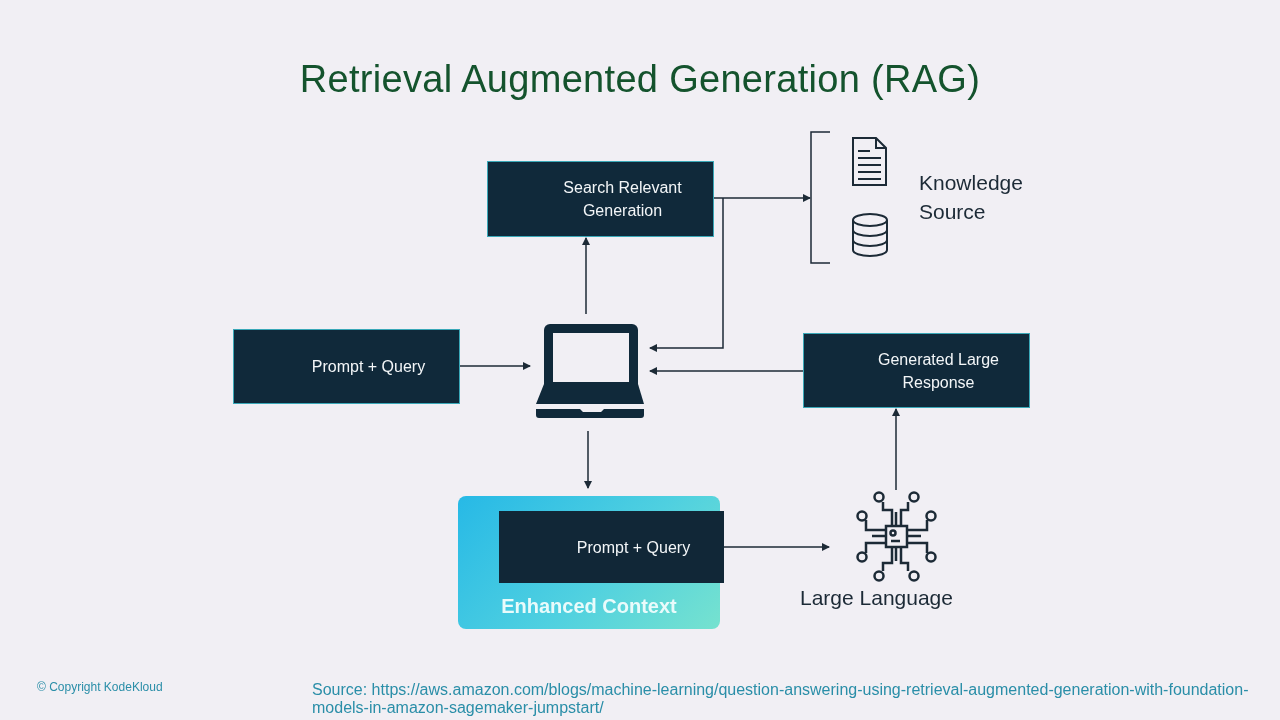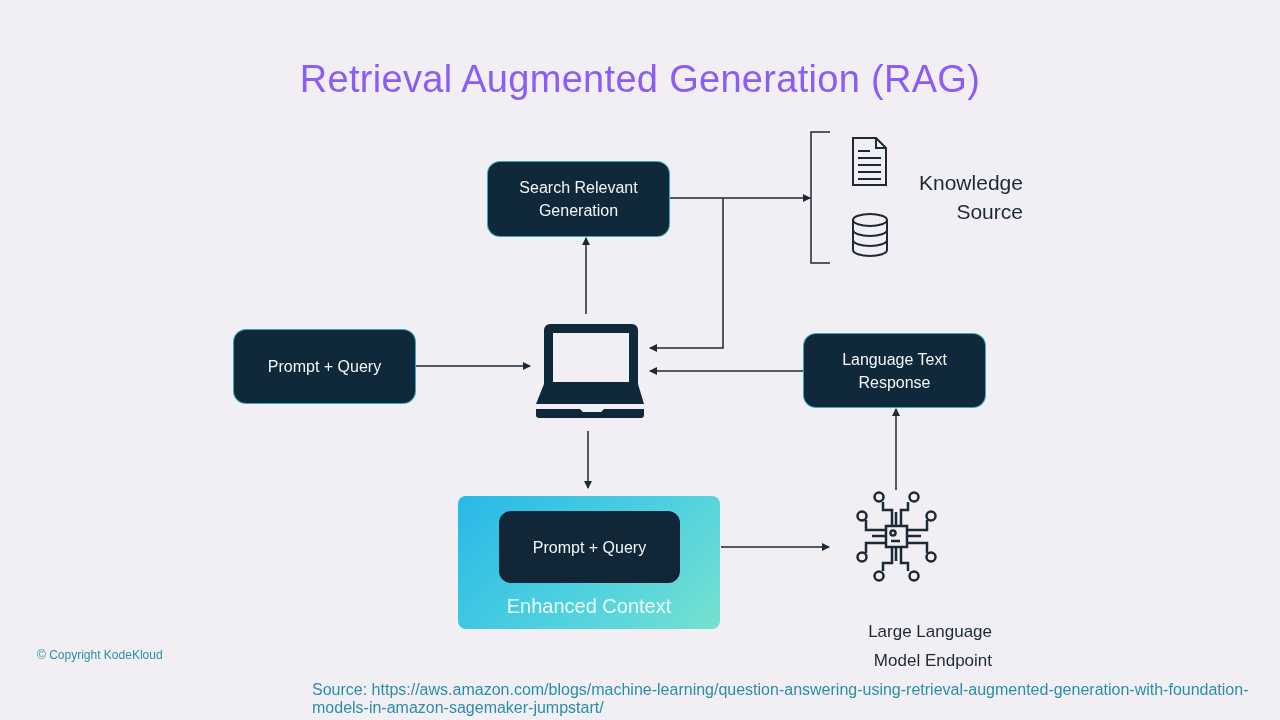--- a/index.html
+++ b/index.html
@@ -3,50 +3,50 @@
 <meta charset="utf-8">
 <style>
   html, body { margin:0; padding:0; }
   body {
     width:1280px; height:720px; position:relative; overflow:hidden;
     background:#f1eff4;
     font-family:"Liberation Sans", "DejaVu Sans", sans-serif;
   }
   .title {
     position:absolute; left:0; top:58px; width:1280px; text-align:center;
-    font-size:38px; color:#8b5cf6; letter-spacing:0.3px;
+    font-size:38px; color:#14532d; letter-spacing:0.3px;
   }
   .box {
     position:absolute; background:#10293a; color:#f3f6f8;
-    border-radius:12px; box-shadow:0 0 0 1px #3aa8b8;
+    border-radius:0; box-shadow:0 0 0 1px #3aa8b8;
     display:flex; align-items:center; justify-content:center; text-align:center;
-    font-size:16px; line-height:23px;
+    font-size:16px; line-height:23px;padding-left:44px;
   }
   #search-box { left:488px; top:162px; width:181px; height:74px; }
   #prompt-box { left:234px; top:330px; width:181px; height:73px; }
   #gen-box { left:804px; top:334px; width:181px; height:73px; }
   #enhanced {
     position:absolute; left:458px; top:496px; width:262px; height:133px;
     border-radius:8px;
     background:linear-gradient(135deg,#27b9e6 0%,#4fd0e0 55%,#76e2cf 100%);
   }
   #inner-prompt { left:41px; top:15px; width:181px; height:72px; box-shadow:none; background:#112737; }
   .enh-label {
     position:absolute; left:0; width:100%; top:99px; text-align:center;
-    font-size:20px; font-weight:normal; color:#e9fbfb;
+    font-size:20px; font-weight:bold; color:#e9fbfb;
   }
   svg.lines { position:absolute; left:0; top:0; }
   .ks-label {
-    position:absolute; left:919px; top:168px; font-size:21px; line-height:29px; color:#1c2a36;text-align:right;
+    position:absolute; left:919px; top:168px; font-size:21px; line-height:29px; color:#1c2a36;
   }
   .llm-label {
-    position:absolute; left:800px; top:617px; width:192px; text-align:right;
-    font-size:17px; line-height:29px; color:#1c2a36;
+    position:absolute; left:800px; top:583px; width:192px; text-align:left;
+    font-size:21px; line-height:29px; color:#1c2a36;
   }
-  .copyright { position:absolute; left:37px; top:648px; font-size:12px; color:#2a8ea8;text-align:center; }
+  .copyright { position:absolute; left:37px; top:680px; font-size:12px; color:#2a8ea8;text-align:center; }
   .source { position:absolute; left:312px; top:681px; font-size:16px; color:#2a8ea8; }
 </style>
 </head>
 <body>
 
 <div class="title">Retrieval Augmented Generation (RAG)</div>
 
 <svg class="lines" width="1280" height="720">
   <defs>
     <marker id="ah" markerWidth="8" markerHeight="8" refX="7" refY="4" orient="auto" markerUnits="userSpaceOnUse">
@@ -135,36 +135,35 @@
     <div>Generation</div>
   </div>
 </div>
 
 <div class="box" id="prompt-box">
   <span>Prompt + Query</span>
 </div>
 
 <div class="box" id="gen-box">
   <div>
-    <div>Language Text</div>
+    <div>Generated Large</div>
     <div>Response</div>
   </div>
 </div>
 
 <div id="enhanced">
   <div class="box" id="inner-prompt">
     <span>Prompt + Query</span>
   </div>
   <div class="enh-label">Enhanced Context</div>
 </div>
 
 <div class="ks-label">
   <div>Knowledge</div>
   <div>Source</div>
 </div>
 
 <div class="llm-label">
   <div>Large Language</div>
-  <div>Model Endpoint</div>
 </div>
 
 <div class="copyright">© Copyright KodeKloud</div>
 <div class="source">Source: https://aws.amazon.com/blogs/machine-learning/question-answering-using-retrieval-augmented-generation-with-foundation-models-in-amazon-sagemaker-jumpstart/</div>
 
 </body></html>

